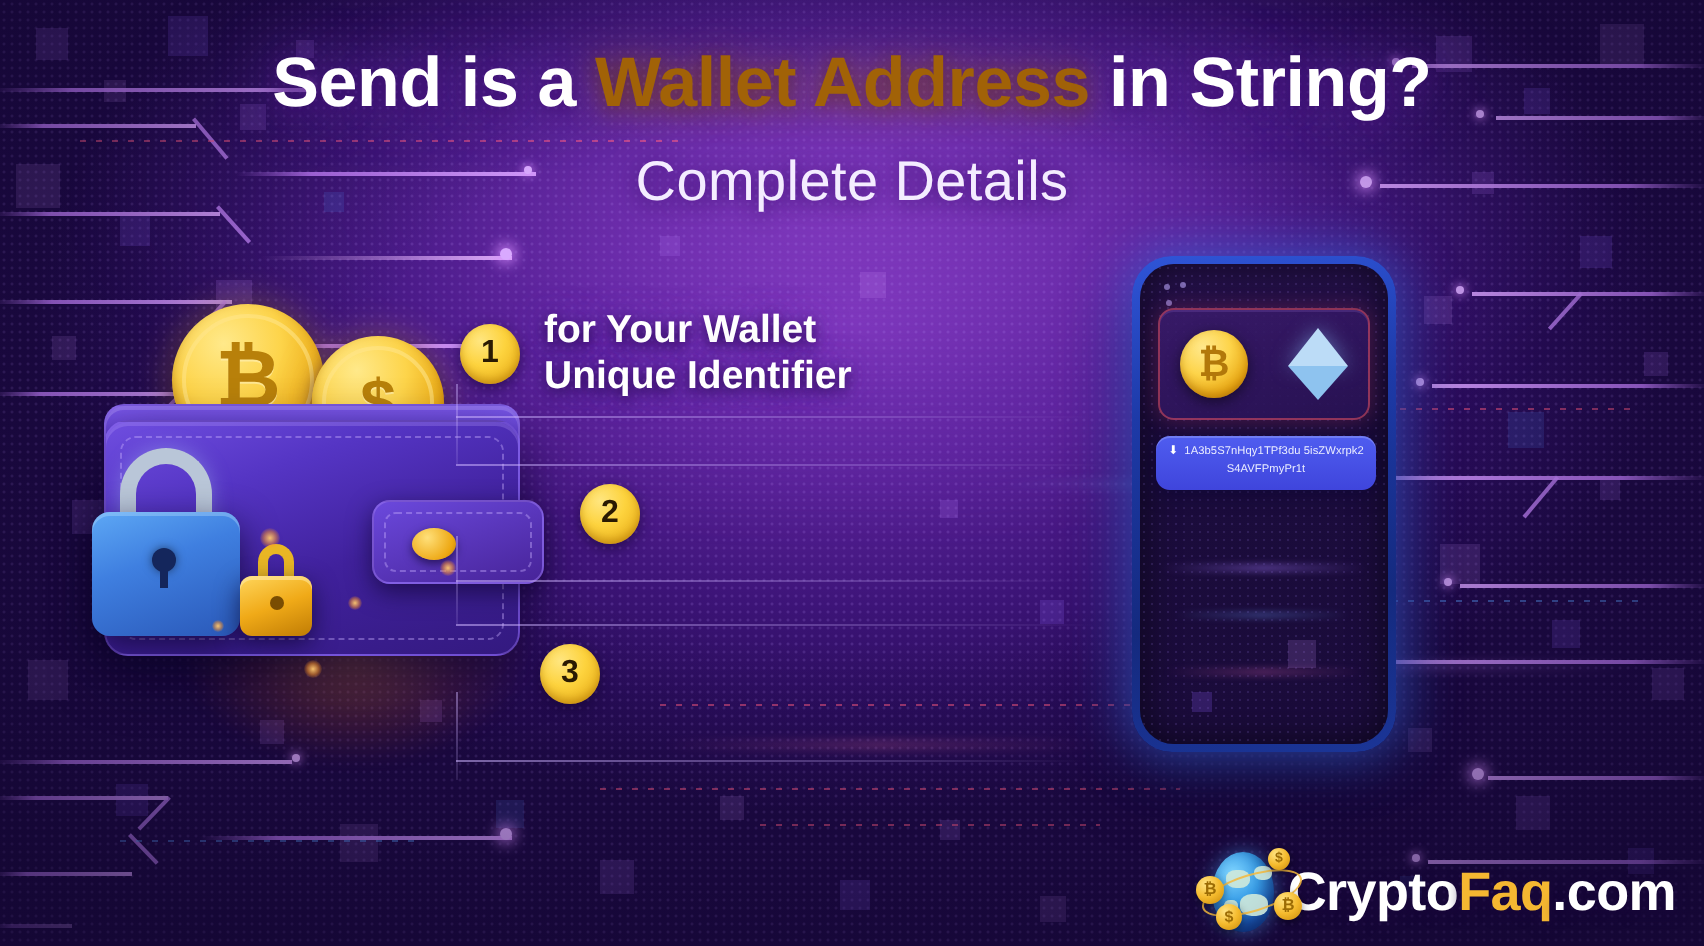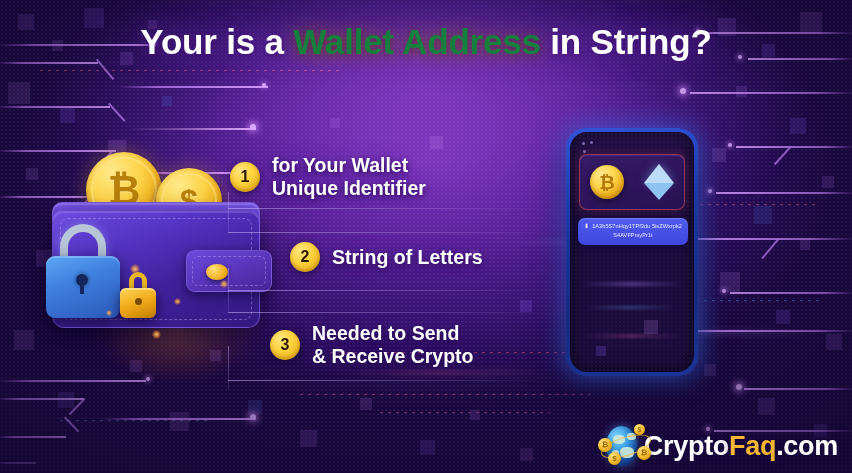--- a/index.html
+++ b/index.html
@@ -52,21 +52,21 @@
   .dashrow.blue { background:repeating-linear-gradient(90deg, rgba(90,160,255,.5) 0 3px, rgba(0,0,0,0) 3px 8px); }
   .blurband { position:absolute; filter:blur(2.5px); opacity:.75; }
 
   
   .title {
     position:absolute; left:0; right:0; top:22px; text-align:center;
     font-size:35px; font-weight:bold; color:#ffffff; letter-spacing:-.2px;
     text-shadow:0 2px 10px rgba(60,10,110,.9), 0 0 28px rgba(150,90,230,.6);
     white-space:nowrap;
   }
-  .title .gold { color:#15803d; text-shadow:0 2px 10px rgba(90,35,0,.55), 0 0 22px rgba(240,170,60,.45); }
+  .title .gold { color:#a16207; text-shadow:0 2px 10px rgba(90,35,0,.55), 0 0 22px rgba(240,170,60,.45); }
   .subtitle {
     position:absolute; left:0; right:0; top:75px; text-align:center;
     font-size:28px; font-weight:normal; color:#f4ecff; letter-spacing:.2px;
     text-shadow:0 2px 10px rgba(50,10,100,.85);
   }
 
   
   .list { position:absolute; left:228px; top:140px; width:330px; height:250px; }
   .row { position:absolute; display:flex; align-items:center; gap:12px; }
   .badge {
@@ -346,22 +346,23 @@
     <div class="dashrow blue" style="left:60px;top:420px;width:150px"></div>
     <div class="dashrow" style="left:380px;top:412px;width:170px"></div>
     <div class="blurband" style="left:330px;top:370px;width:220px;height:5px;background:linear-gradient(90deg,rgba(255,110,160,0),rgba(255,120,170,.35),rgba(255,110,160,0))"></div>
     <div class="blurband" style="left:500px;top:240px;width:180px;height:4px;background:linear-gradient(90deg,rgba(120,170,255,0),rgba(130,180,255,.3),rgba(120,170,255,0))"></div>
     <div class="blurband" style="left:620px;top:330px;width:200px;height:6px;background:linear-gradient(90deg,rgba(190,120,255,0),rgba(200,130,255,.3),rgba(190,120,255,0))"></div>
   </div>
 
   <div class="bg-vignette"></div>
 
   <div class="title">
-    <span>Your is a </span><span class="gold">Wallet Address</span><span> in String?</span>
-  </div>
+    <span>Send is a </span><span class="gold">Wallet Address</span><span> in String?</span>
+  </div>
+  <div class="subtitle">Complete Details</div>
 
   <div class="wallet-wrap">
     <div class="emberglow"></div>
 
     <div class="coin" style="left:52px;top:0px;width:76px;height:76px;font-size:40px">
       <span>₿</span>
     </div>
     <div class="coin" style="left:122px;top:16px;width:66px;height:66px;font-size:32px">
       <span>$</span>
     </div>
@@ -403,33 +404,28 @@
       </div>
     </div>
     <div class="divider" style="left:0px;top:68px;width:318px"></div>
     <div class="divider" style="left:0px;top:92px;width:326px"></div>
 
     <div class="row" style="left:62px;top:102px">
       <div class="badge">
         <span>2</span>
       </div>
       <div class="rowtext">
-        <div>String of Letters</div>
       </div>
     </div>
     <div class="divider" style="left:0px;top:150px;width:310px"></div>
     <div class="divider" style="left:0px;top:172px;width:320px"></div>
 
     <div class="row" style="left:42px;top:182px">
       <div class="badge">
         <span>3</span>
-      </div>
-      <div class="rowtext">
-        <div>Needed to Send</div>
-        <div>&amp; Receive Crypto</div>
       </div>
     </div>
     <div class="divider" style="left:0px;top:240px;width:316px"></div>
   </div>
 
   <div class="phone">
     <div class="screen">
       <div class="screen-noise"></div>
 
       <div class="notch-dot" style="left:12px;top:10px"></div>

